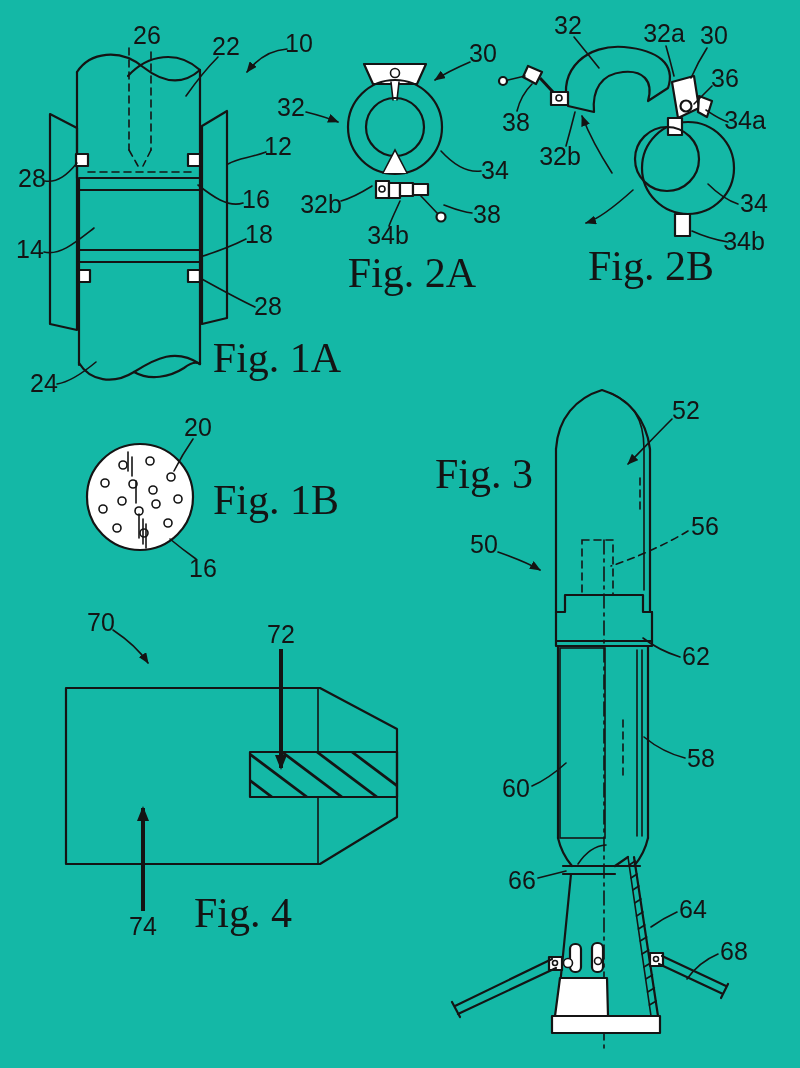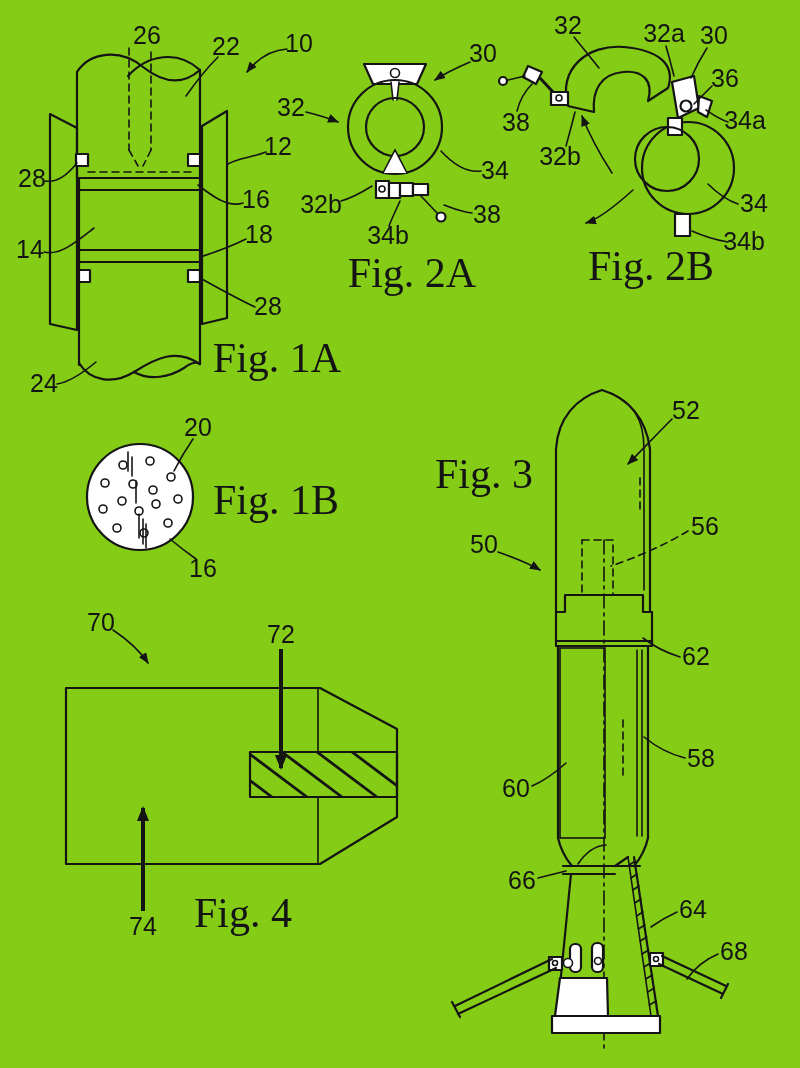--- a/index.html
+++ b/index.html
@@ -1,16 +1,16 @@
 <!DOCTYPE html>
 <html><head>
 <meta charset="utf-8">
 <style>
   html,body{margin:0;padding:0;background:#ffffff;}
-  .sheet{position:relative;width:800px;height:1068px;background:#84cc16;overflow:hidden;}
+  .sheet{position:relative;width:800px;height:1068px;background:#14b8a6;overflow:hidden;}
   svg{display:block;}
   .ref{font:25px "Liberation Sans", sans-serif;fill:#141414;text-anchor:middle;}
   .cap{font:42px "Liberation Serif", serif;fill:#141414;text-anchor:middle;}
   .ln{stroke:#141414;stroke-width:2.2;fill:none;stroke-linecap:round;stroke-linejoin:round;}
   .th{stroke:#141414;stroke-width:1.6;fill:none;stroke-linecap:round;}
   .ld{stroke:#141414;stroke-width:1.6;fill:none;stroke-linecap:round;}
   .wh{fill:#ffffff;}
   .dash{stroke-dasharray:7 5;}
   .cdash{stroke-dasharray:14 5 3 5;}
 </style>

